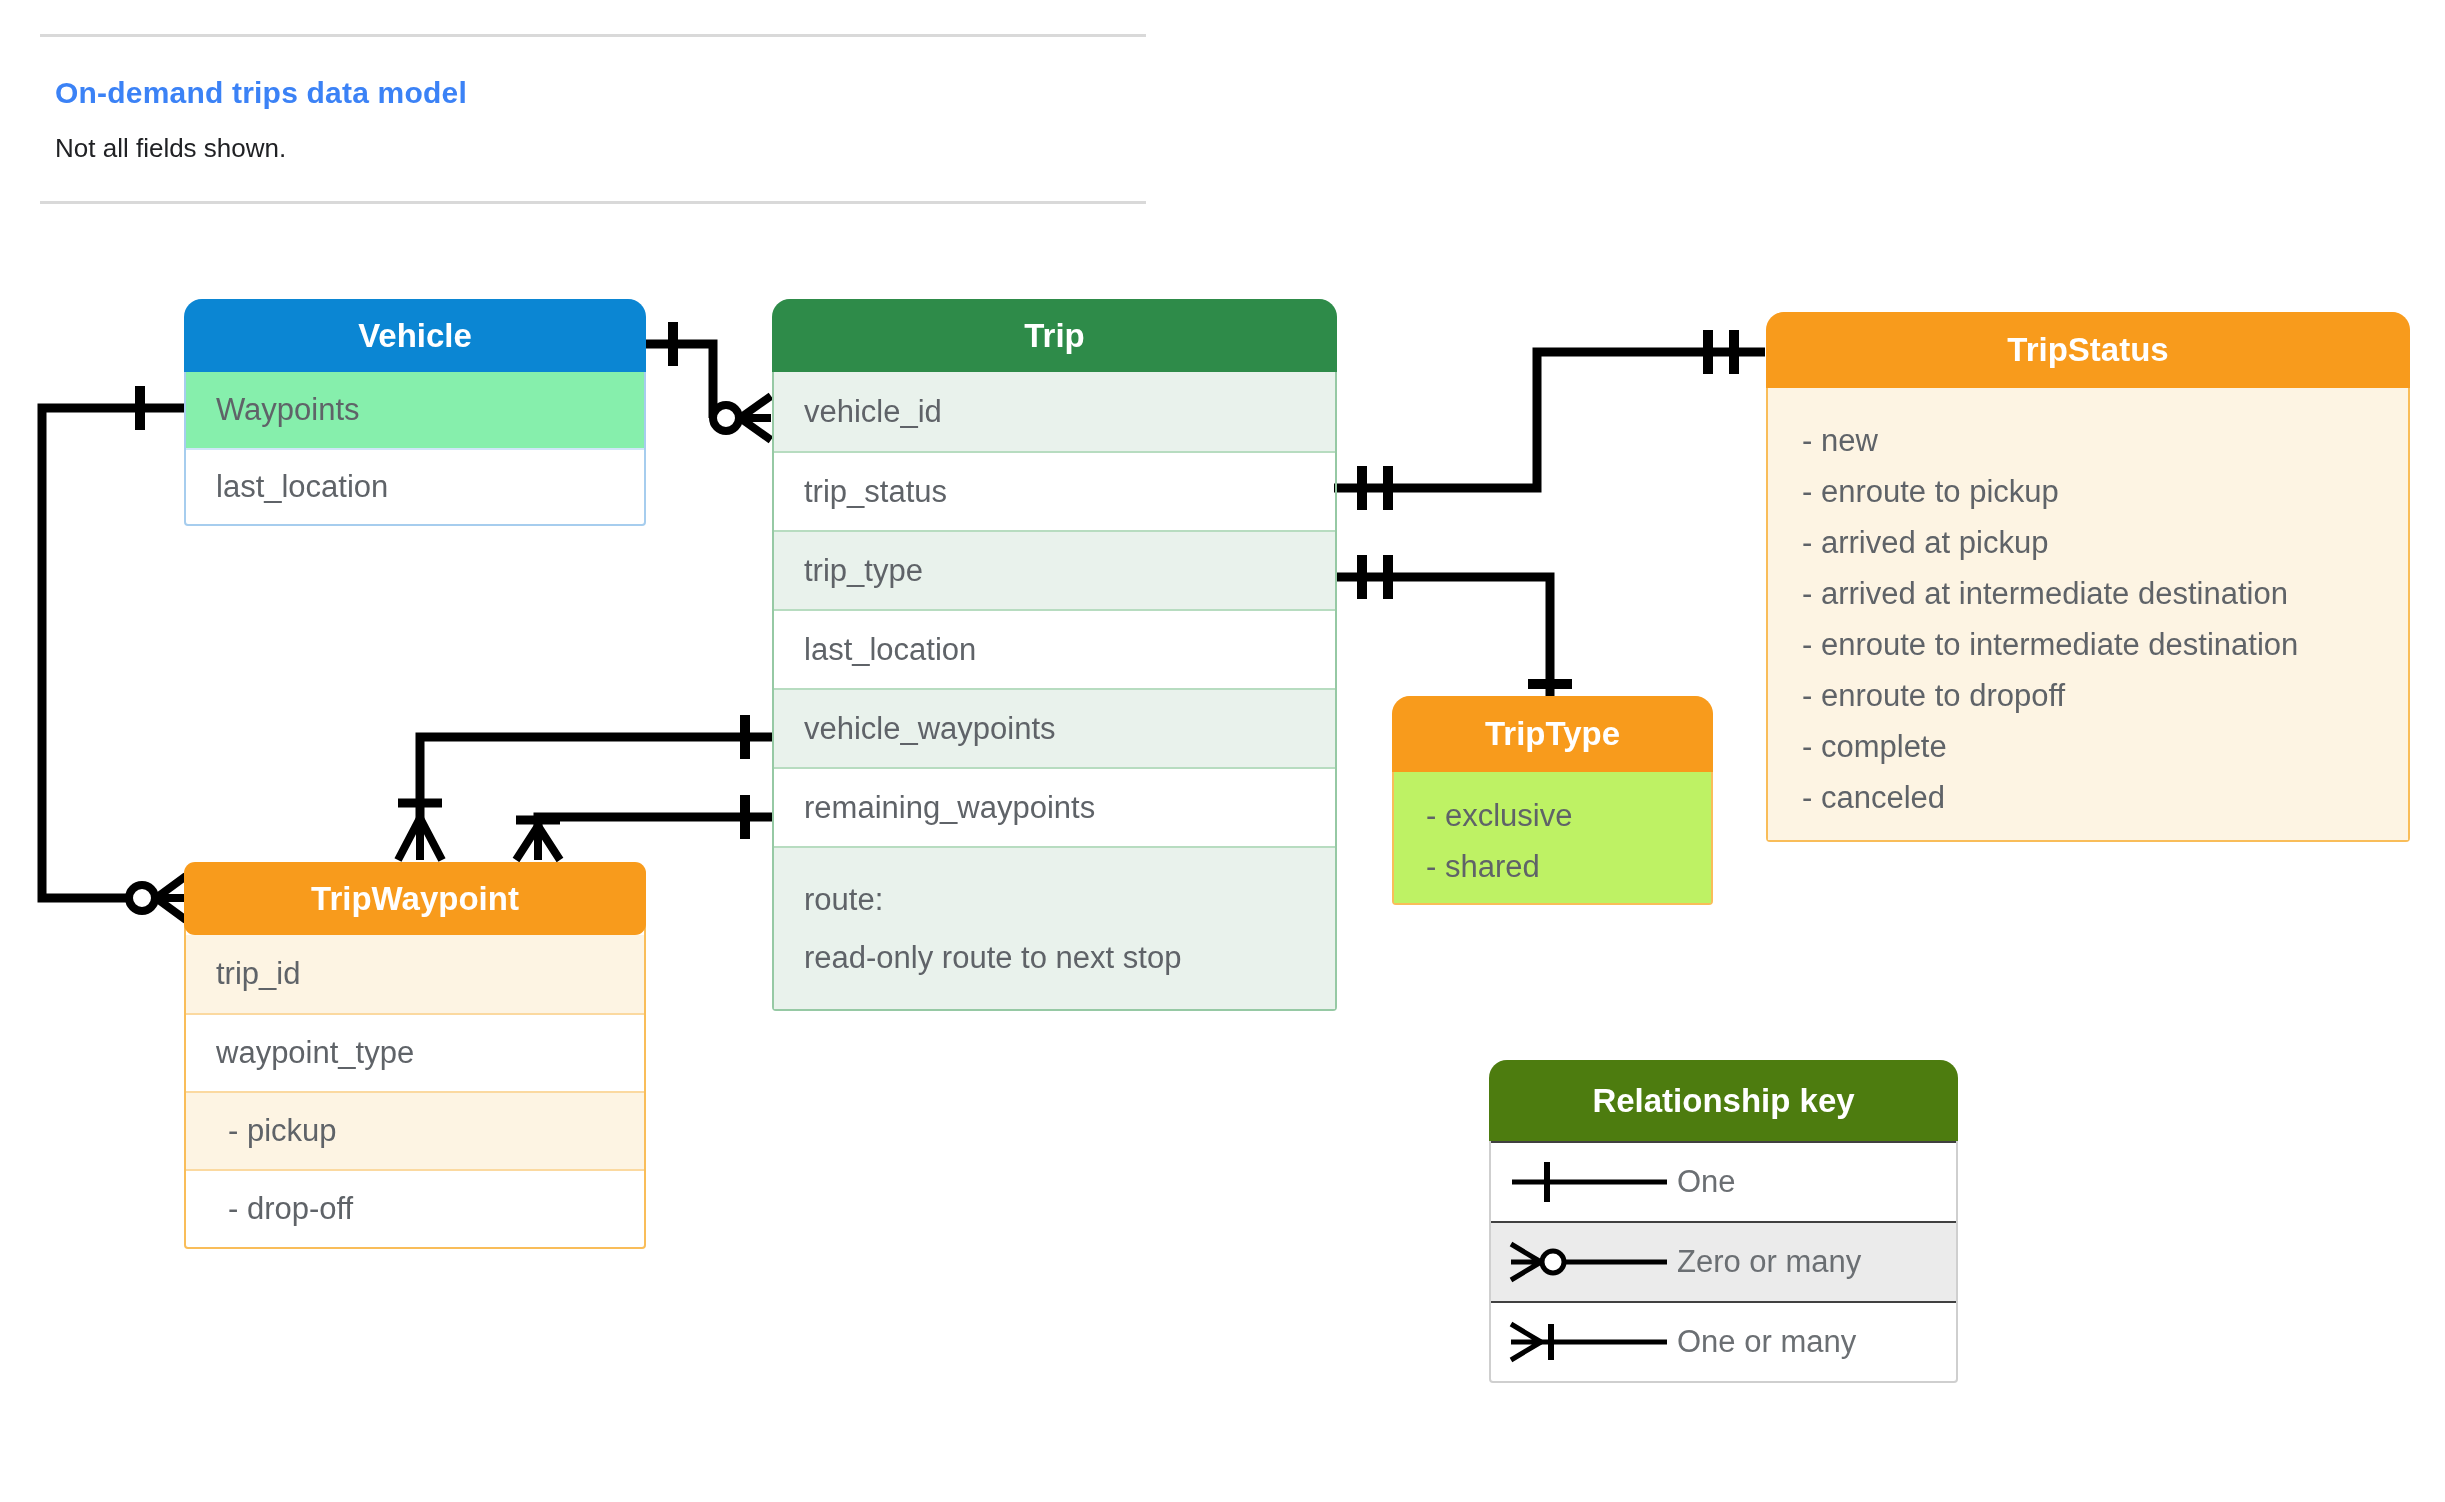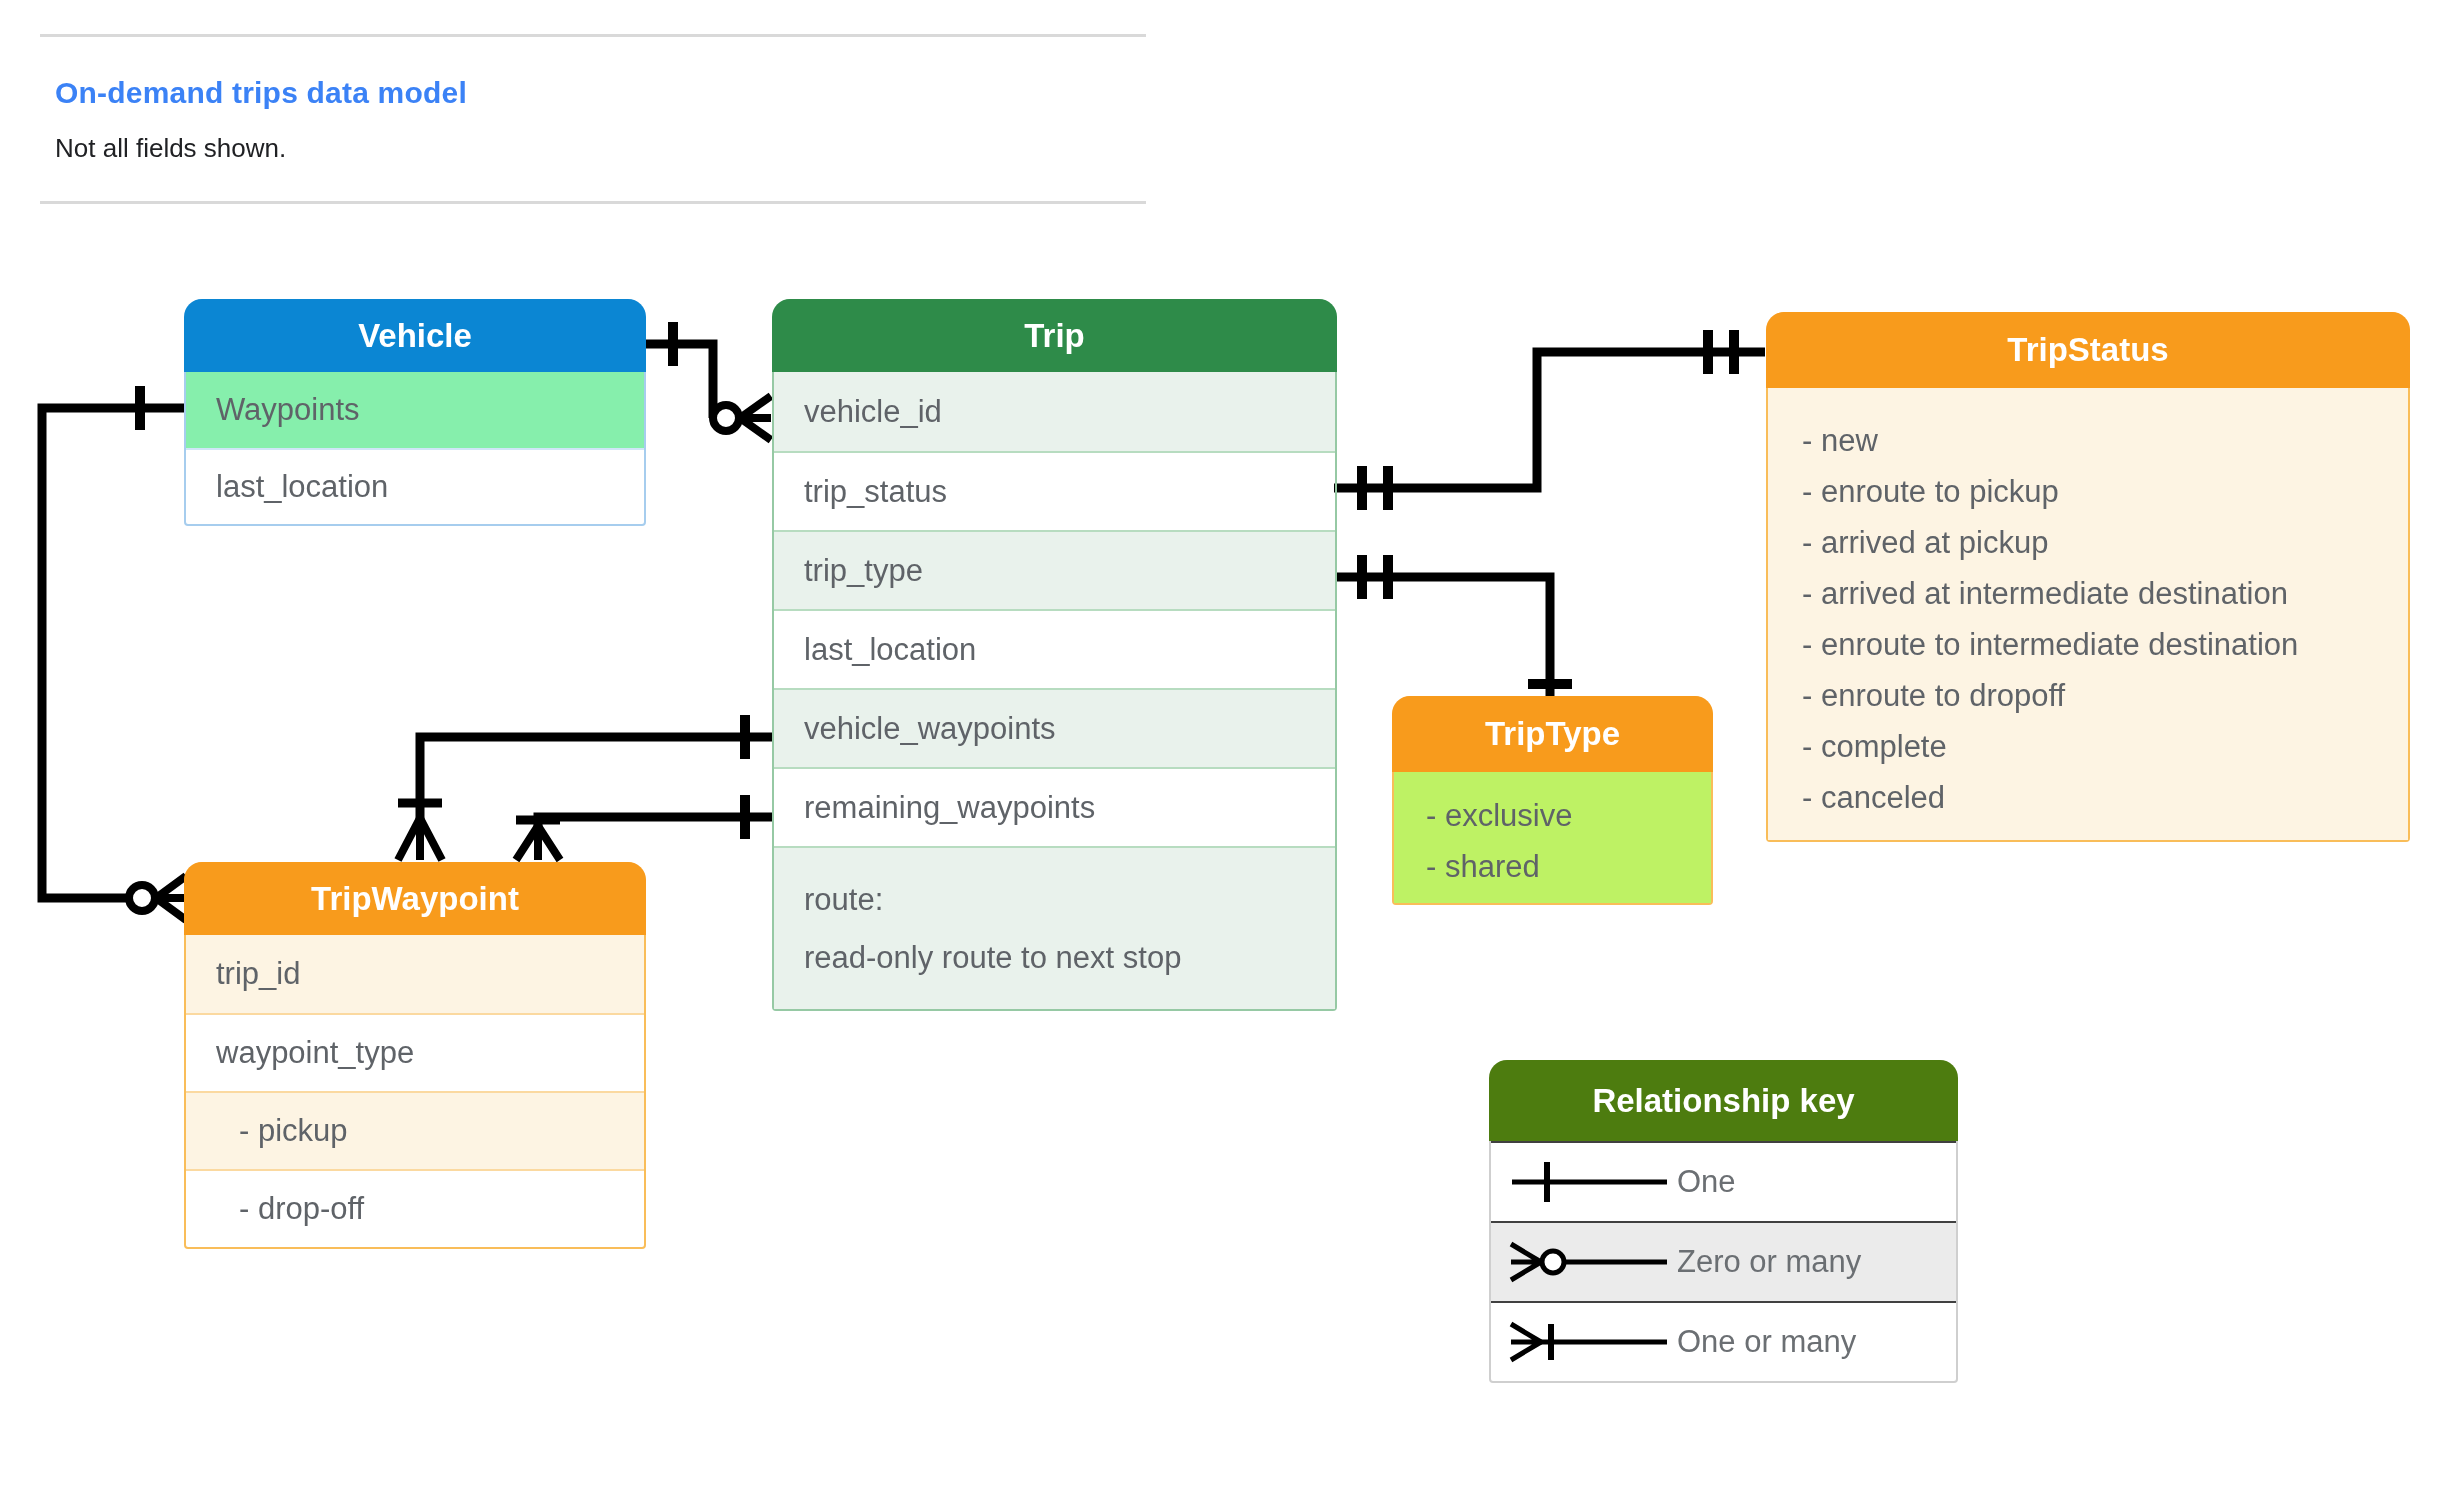--- a/index.html
+++ b/index.html
@@ -42,24 +42,24 @@
 
   .t-tripstatus{left:1766px;top:312px;width:640px;}
   .t-tripstatus .hdr{height:76px;}
   .t-tripstatus .listbody{background:#fdf4e3;height:452px;padding:27px 0 0 34px;}
 
   .t-triptype{left:1392px;top:696px;width:317px;}
   .t-triptype .hdr{height:76px;}
   .t-triptype .listbody{background:#bef264;height:131px;padding:18px 0 18px 32px;}
 
   .t-tripwaypoint{left:184px;top:862px;width:458px;}
-  .t-tripwaypoint .hdr{height:73px;}
+  .t-tripwaypoint .hdr{height:73px;border-radius:11px;}
   .t-tripwaypoint .row{height:78px;border-top:2px solid #fbd9a0;}
   .t-tripwaypoint .row.first{border-top:none;}
-  .t-tripwaypoint .row.indent{padding-left:53px;}
+  .t-tripwaypoint .row.indent{padding-left:42px;}
 
   
   .t-legend{left:1489px;top:1060px;width:465px;border:2px solid #cfcfcf;border-radius:20px 20px 4px 4px;}
   .t-legend .hdr{height:81px;background:#4d7c0f;margin:-2px -2px 0 -2px;border-radius:18px 18px 0 0;
     display:flex;align-items:center;justify-content:center;color:#fff;font-weight:bold;font-size:33px;}
   .t-legend .lrow{display:flex;align-items:center;height:78px;border-top:2px solid #404040;}
   .t-legend .lrow.first{border-top:none;}
   .t-legend .lrow.shade{background:#ebebeb;}
   .t-legend .sym{width:170px;height:60px;margin-left:16px;flex:0 0 auto;}
   .t-legend .lbl{font-size:31px;color:#6b6f73;}

